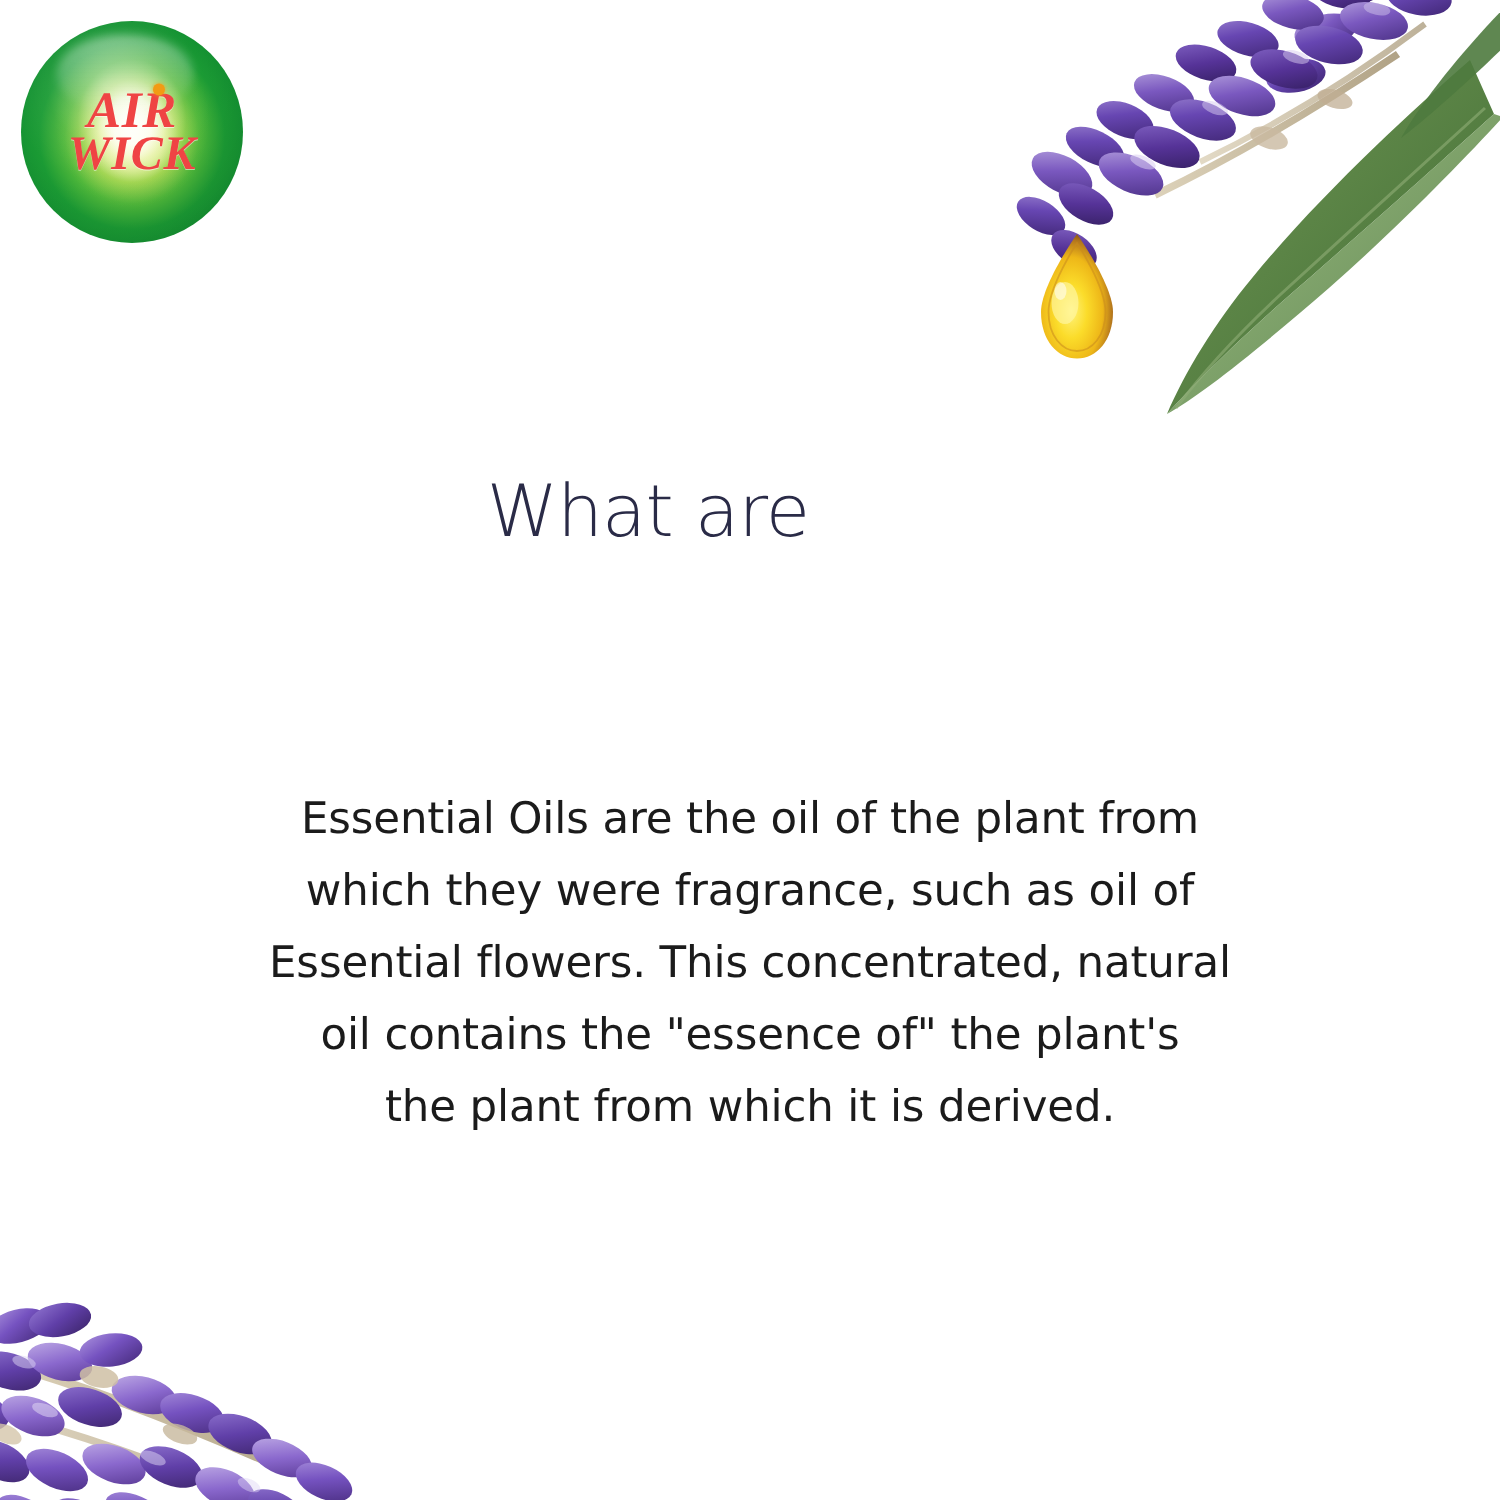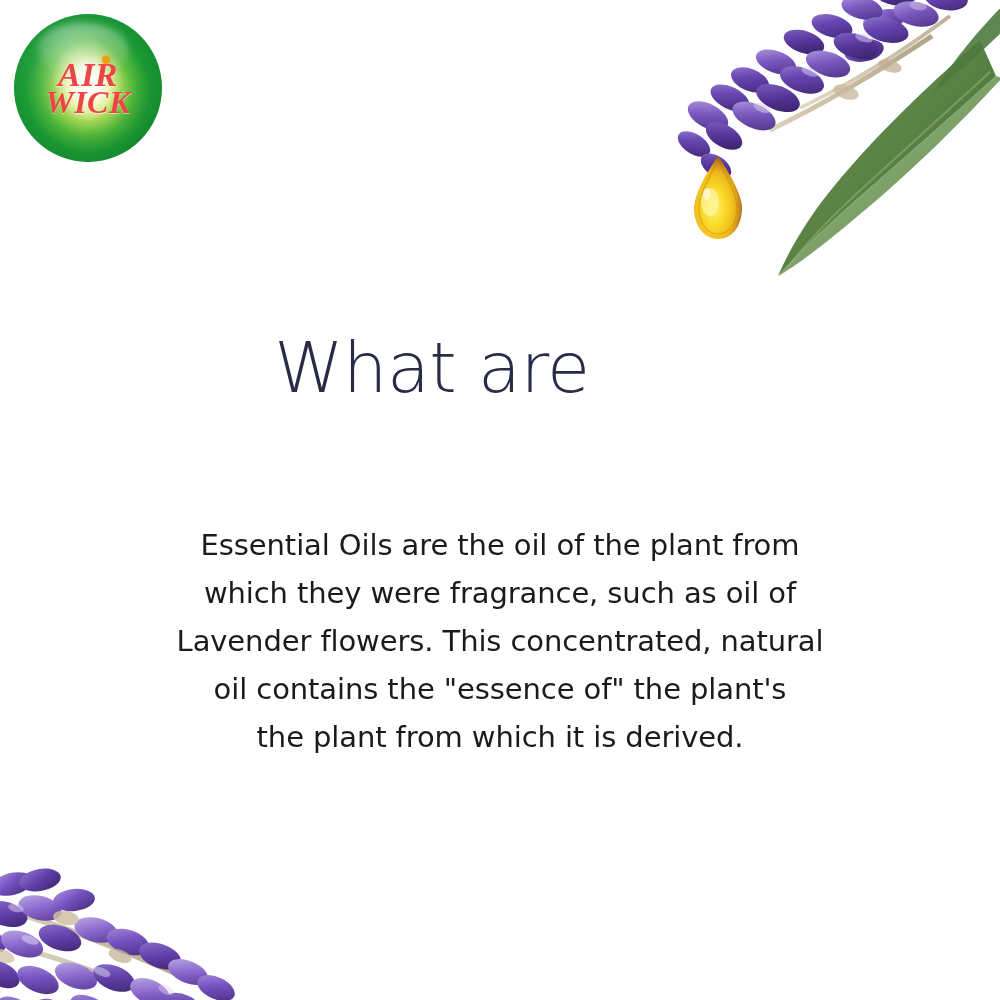--- a/index.html
+++ b/index.html
@@ -115,21 +115,21 @@
   
   .headline {
     position: absolute;
     left: 0;
     top: 282px;
     width: 864px;
     text-align: center;
     color: #2a2b47;
     font-family: "DejaVu Sans", sans-serif;
     font-weight: 300;
-    font-size: 70px;
+    font-size: 48px;
     line-height: 1.14;
     letter-spacing: -0.5px;
   }
   .headline span { display: block; }
 
   
   .body-copy {
     position: absolute;
     left: 130px;
     top: 492px;
@@ -325,18 +325,18 @@
     </div>
   </div>
 
   <h1 class="headline">
     <span>What are</span>
   </h1>
 
   <p class="body-copy">
     <span>Essential Oils are the oil of the plant from</span>
     <span>which they were fragrance, such as oil of</span>
-    <span>Lavender flowers. This concentrated, natural</span>
+    <span>Essential flowers. This concentrated, natural</span>
     <span>oil contains the "essence of" the plant's</span>
     <span>the plant from which it is derived.</span>
   </p>
 
 </div>
 
 </body></html>

